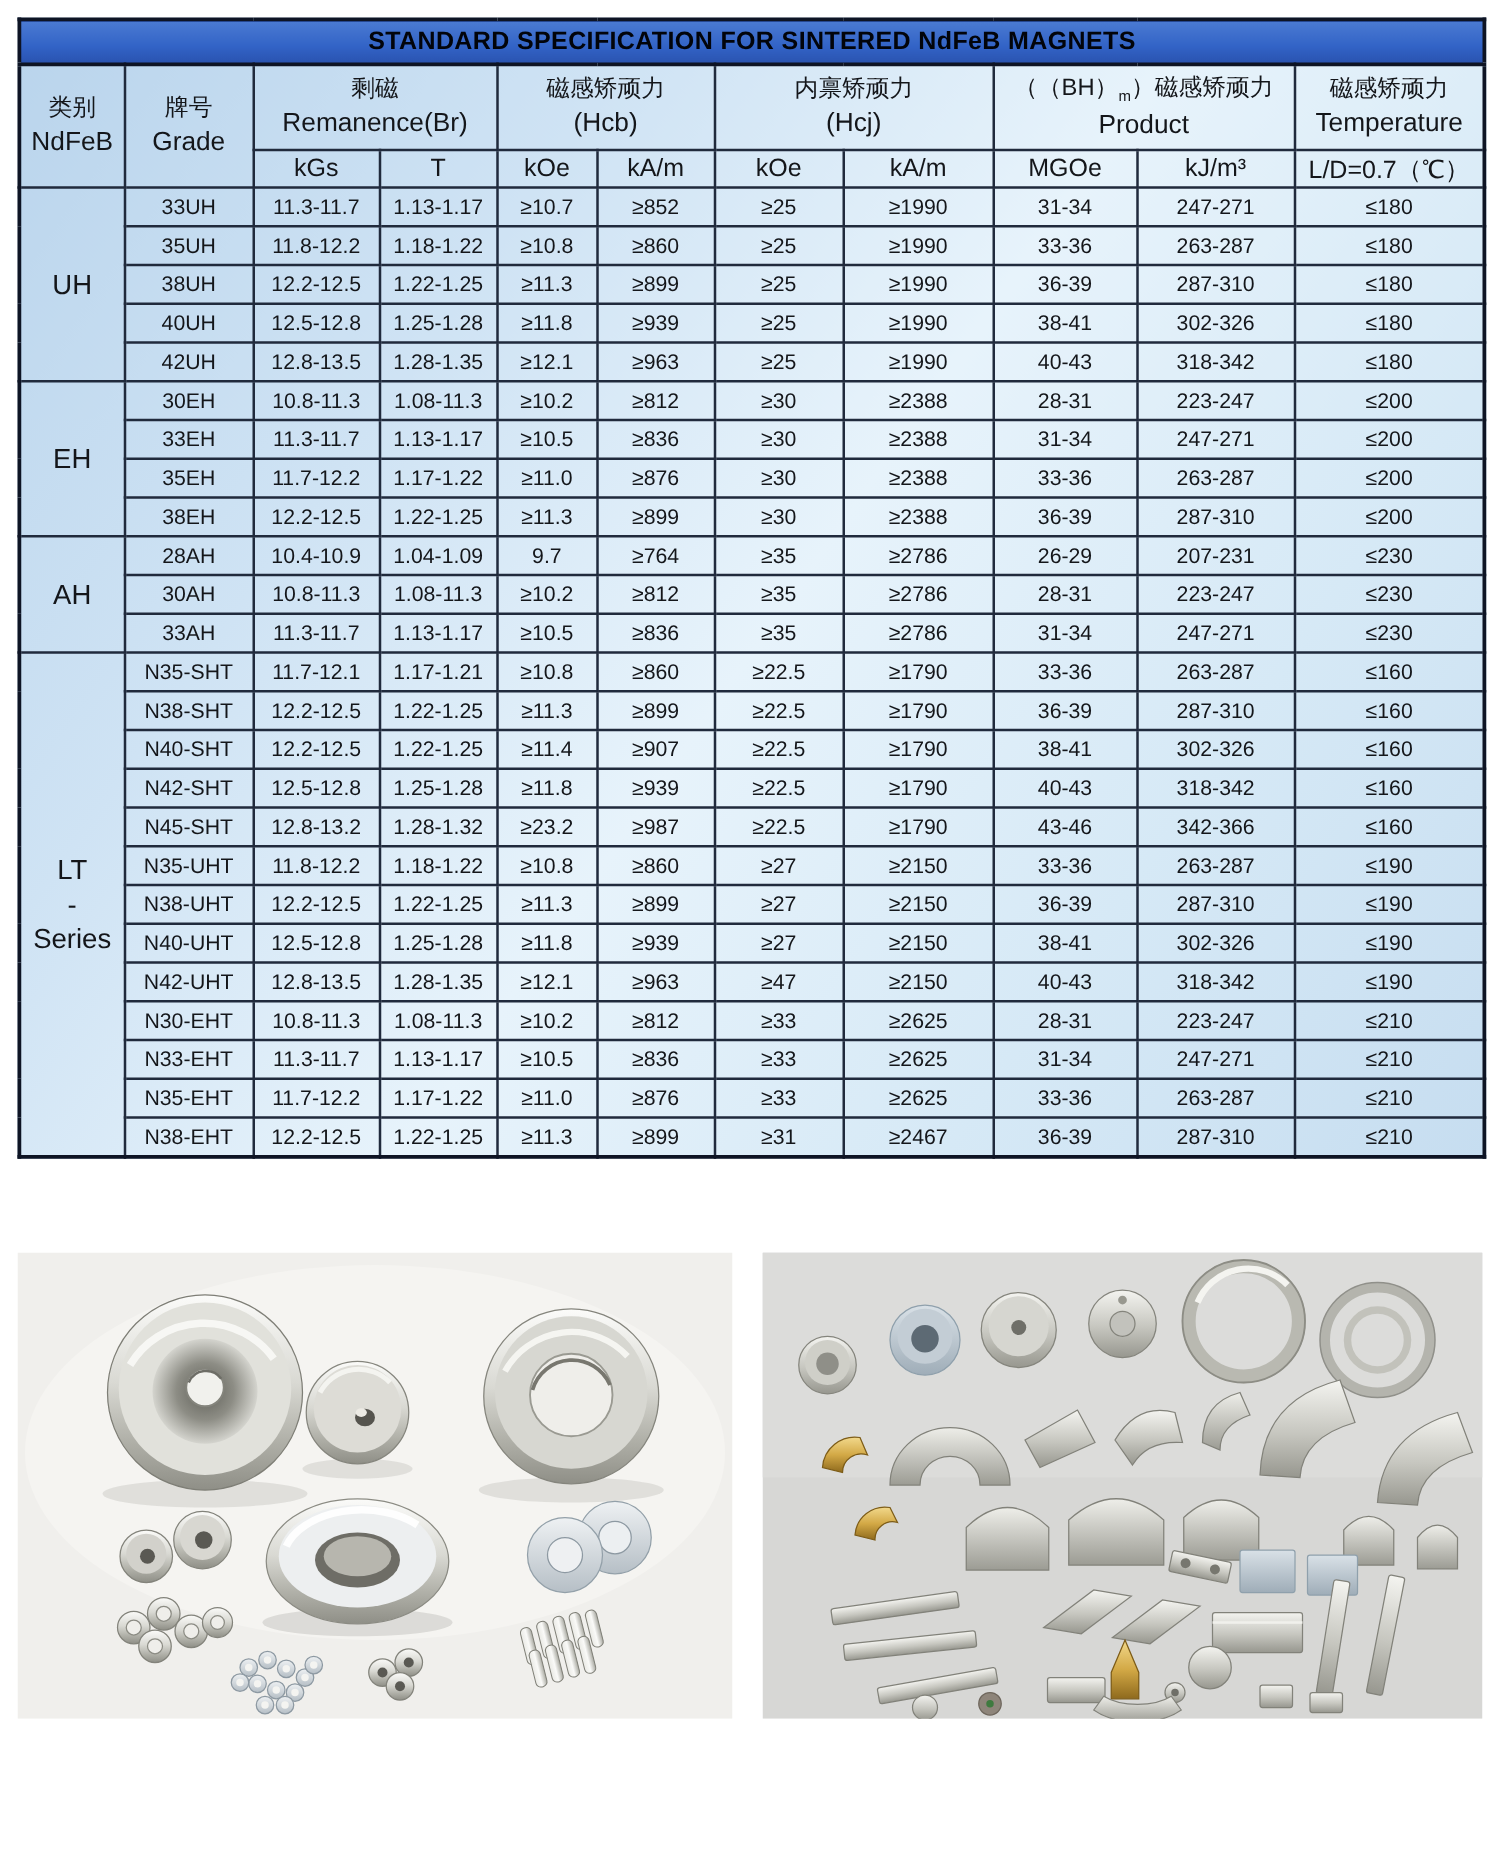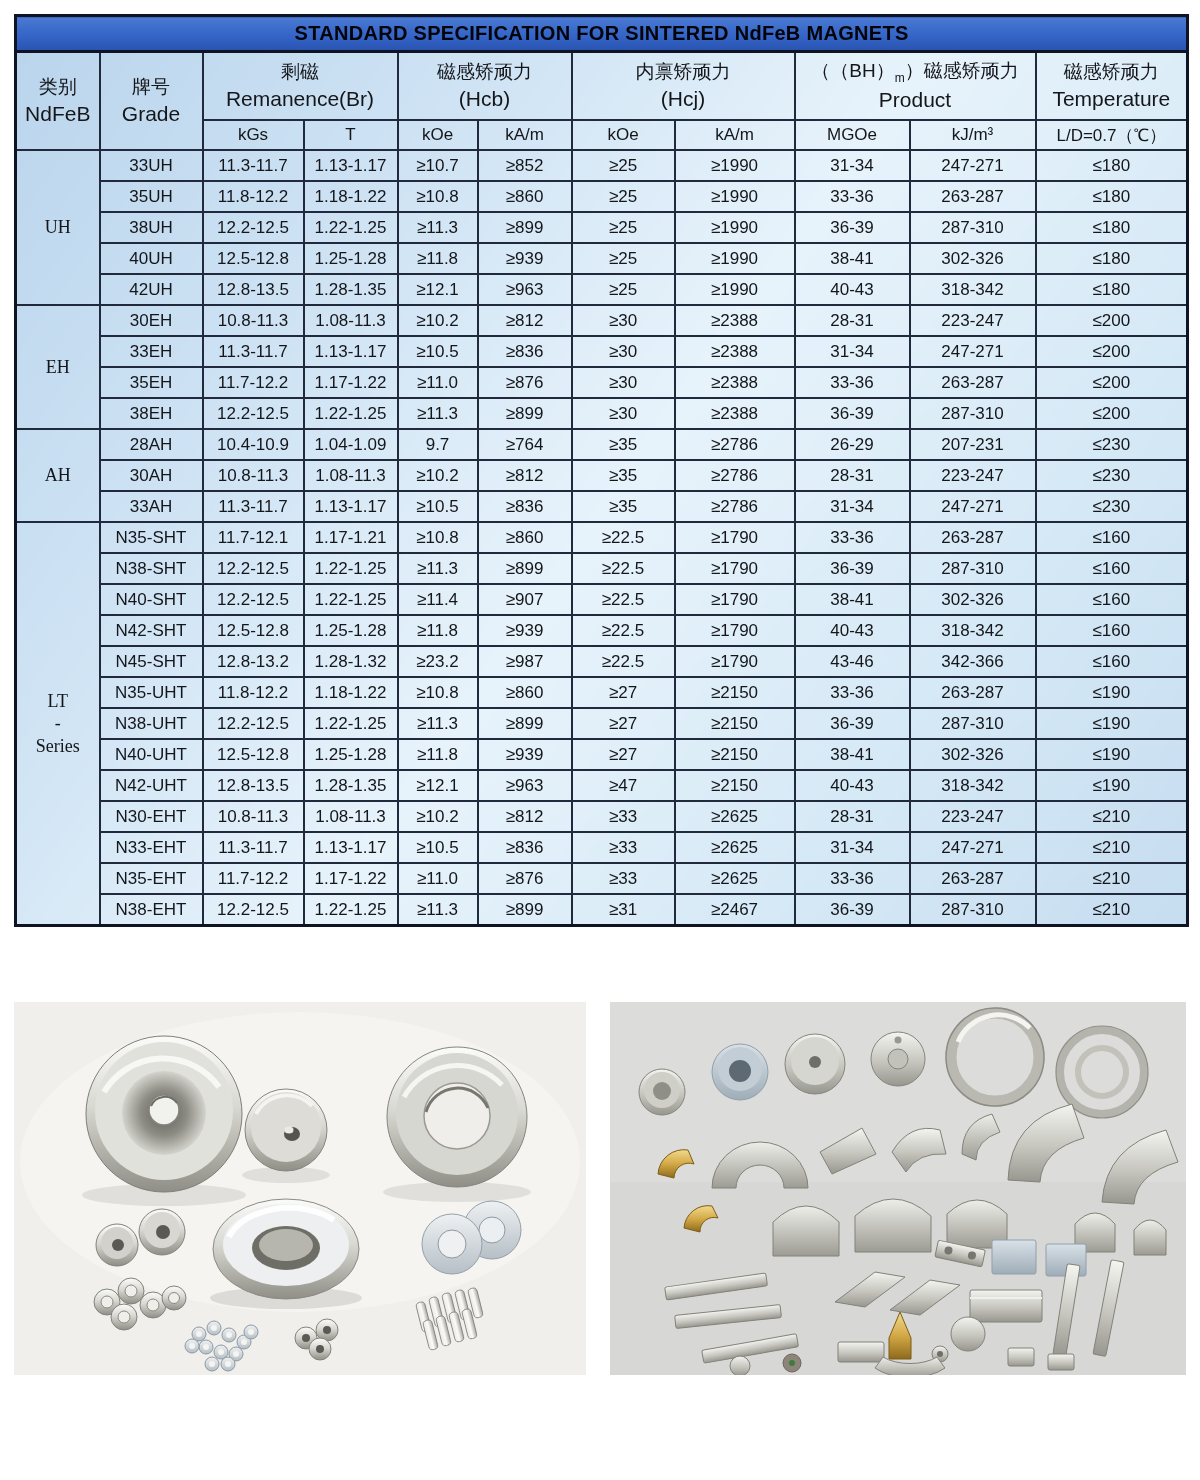--- a/index.html
+++ b/index.html
@@ -23,23 +23,23 @@
   tr.title-row th{
     height:33px;
     background:linear-gradient(180deg,#4a7ad2 0%,#3263c6 60%,#2a53b0 100%);
     border-bottom:3px solid #0e1424;
     font-size:20px;font-weight:bold;color:#02040a;letter-spacing:.3px;
   }
   tr.hdr1 th{height:66px;font-weight:normal;}
   tr.hdr1 .cn{font-size:19px;line-height:1.3;}
   tr.hdr1 .en{font-size:21px;line-height:1.3;}
   tr.hdr1 th.two-line .cn{margin-bottom:0;}
-  tr.hdr2 th{height:28px;font-size:17px;font-weight:normal;}
+  tr.hdr2 th{height:28px;font-size:20px;font-weight:normal;}
   tbody td{height:29px;font-size:17px;}
-  td.group-cell{font-size:18px;line-height:1.25;font-family:Liberation Serif, serif;}
+  td.group-cell{font-size:22px;line-height:1.25;}
   sub{font-size:12px;}
 
   
   .photos{
     position:absolute;left:14px;top:1002px;width:1172px;height:373px;
     display:flex;justify-content:space-between;align-items:flex-start;
   }
   .photos figure{margin:0;padding:0;line-height:0;}
 </style>
 </head>

